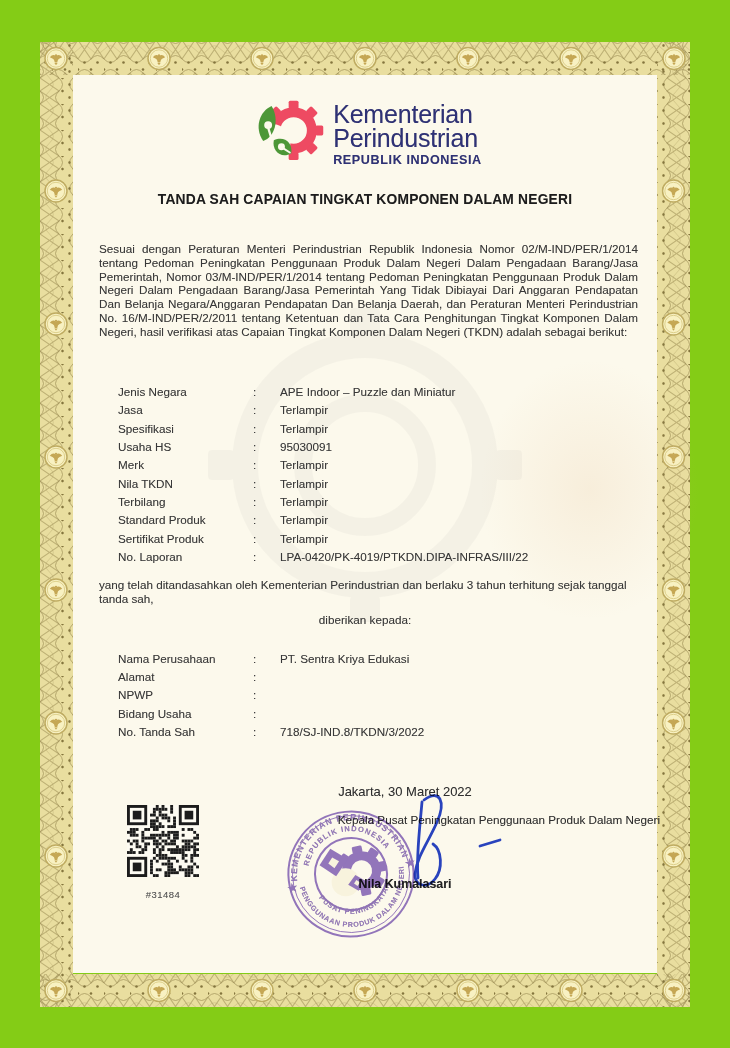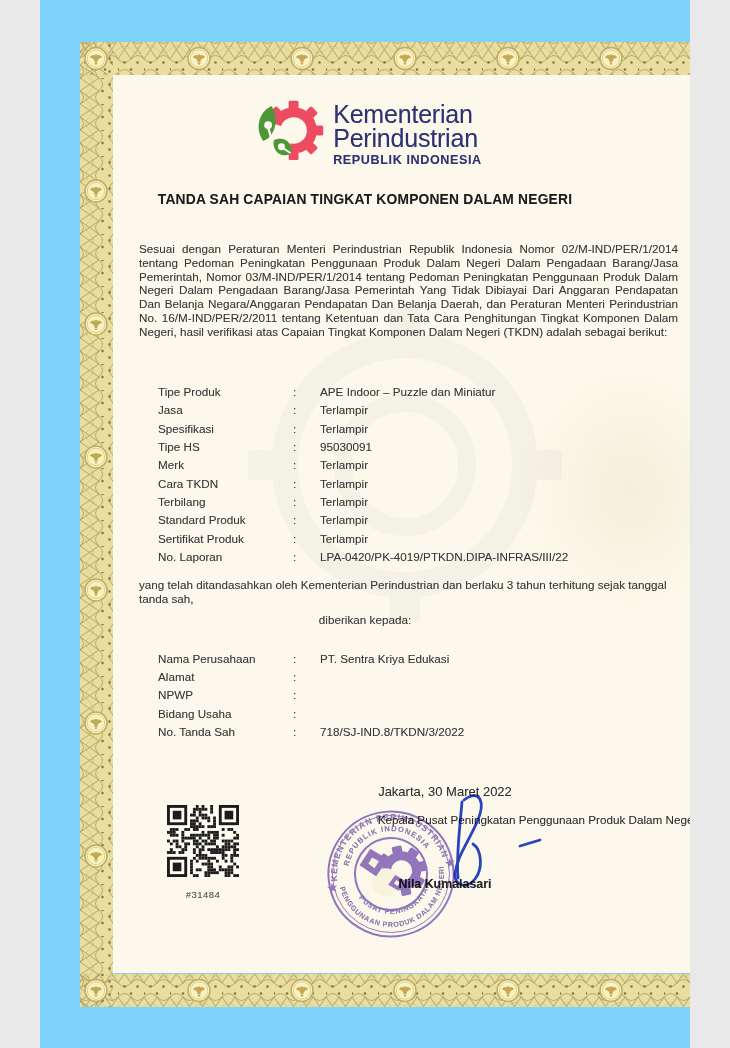--- a/index.html
+++ b/index.html
@@ -1,18 +1,18 @@
 <!DOCTYPE html>
 <html><head>
 <meta charset="utf-8">
 <style>
   html,body{margin:0;padding:0;background:#e9e9e9;}
   .page{
-    position:relative;width:650px;height:1048px;margin:0 auto;
-    background:#7dd3fc;
+    position:relative;width:730px;height:1048px;margin:0 auto;
+    background:#84cc16;
     font-family:"Liberation Sans",sans-serif;color:#333;
     overflow:hidden;
   }
   .inner-paper{position:absolute;left:73px;top:75px;width:584px;height:898px;background:#fcf9ec;z-index:0;}
   .border-svg{position:absolute;left:0;top:0;z-index:1;}
   .wm{position:absolute;left:200px;top:300px;z-index:1;opacity:.05;}
   .blob{position:absolute;left:480px;top:360px;width:220px;height:260px;z-index:1;
     background:radial-gradient(closest-side,rgba(226,186,140,.18),rgba(226,186,140,0));}
   .content-layer *{text-shadow:0 0 .5px rgba(70,70,70,.35);}
   .abs{position:absolute;z-index:2;}
@@ -160,46 +160,46 @@
         <div class="lt3">REPUBLIK INDONESIA</div>
       </div>
     </div>
 
     <div class="abs title">TANDA SAH CAPAIAN TINGKAT KOMPONEN DALAM NEGERI</div>
 
     <div class="abs intro">Sesuai dengan Peraturan Menteri Perindustrian Republik Indonesia Nomor 02/M-IND/PER/1/2014 tentang Pedoman Peningkatan Penggunaan Produk Dalam Negeri Dalam Pengadaan Barang/Jasa Pemerintah, Nomor 03/M-IND/PER/1/2014 tentang Pedoman Peningkatan Penggunaan Produk Dalam Negeri Dalam Pengadaan Barang/Jasa Pemerintah Yang Tidak Dibiayai Dari Anggaran Pendapatan Dan Belanja Negara/Anggaran Pendapatan Dan Belanja Daerah, dan Peraturan Menteri Perindustrian No. 16/M-IND/PER/2/2011 tentang Ketentuan dan Tata Cara Penghitungan Tingkat Komponen Dalam Negeri, hasil verifikasi atas Capaian Tingkat Komponen Dalam Negeri (TKDN) adalah sebagai berikut:</div>
 
     <div class="abs fields">
       <div class="frow">
-          <span class="flabel">Tipe Produk</span>
+          <span class="flabel">Jenis Negara</span>
           <span class="fcolon">:</span>
           <span class="fvalue">APE Indoor – Puzzle dan Miniatur</span>
         </div>
       <div class="frow">
           <span class="flabel">Jasa</span>
           <span class="fcolon">:</span>
           <span class="fvalue">Terlampir</span>
         </div>
       <div class="frow">
           <span class="flabel">Spesifikasi</span>
           <span class="fcolon">:</span>
           <span class="fvalue">Terlampir</span>
         </div>
       <div class="frow">
-          <span class="flabel">Tipe HS</span>
+          <span class="flabel">Usaha HS</span>
           <span class="fcolon">:</span>
           <span class="fvalue">95030091</span>
         </div>
       <div class="frow">
           <span class="flabel">Merk</span>
           <span class="fcolon">:</span>
           <span class="fvalue">Terlampir</span>
         </div>
       <div class="frow">
-          <span class="flabel">Cara TKDN</span>
+          <span class="flabel">Nila TKDN</span>
           <span class="fcolon">:</span>
           <span class="fvalue">Terlampir</span>
         </div>
       <div class="frow">
           <span class="flabel">Terbilang</span>
           <span class="fcolon">:</span>
           <span class="fvalue">Terlampir</span>
         </div>
       <div class="frow">
           <span class="flabel">Standard Produk</span>

